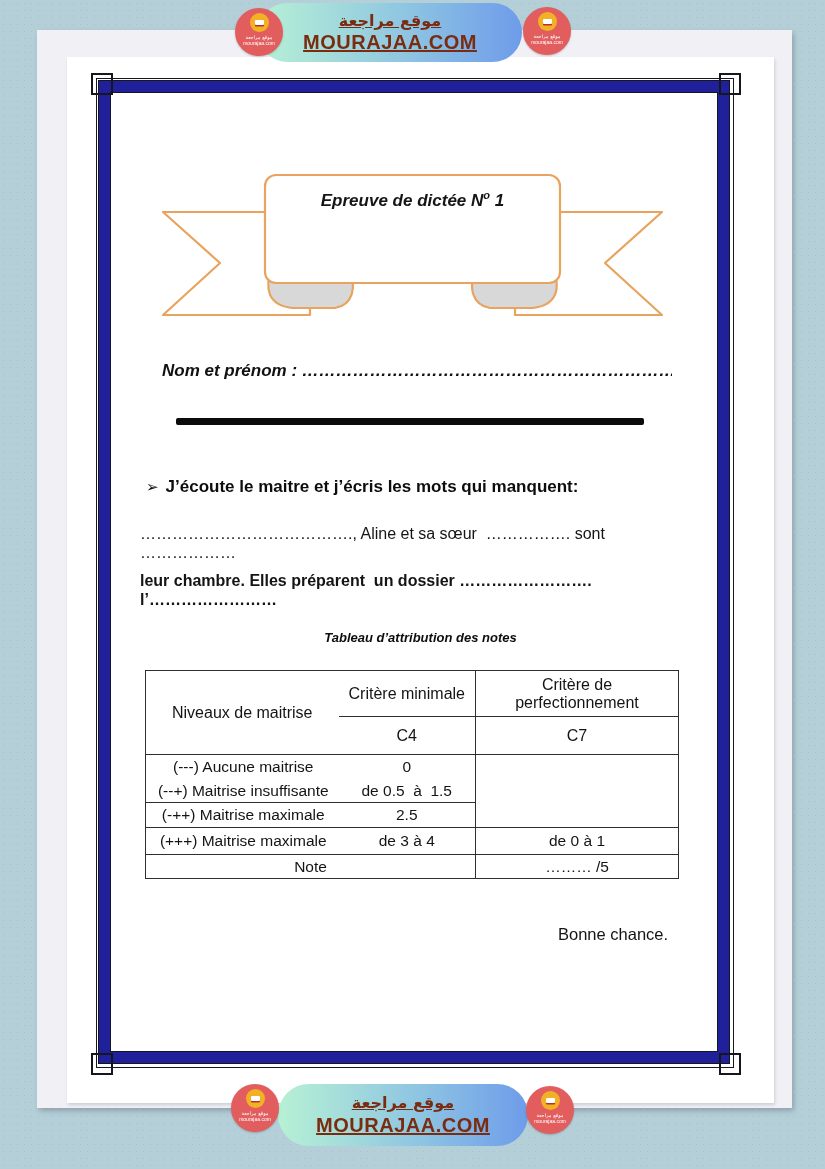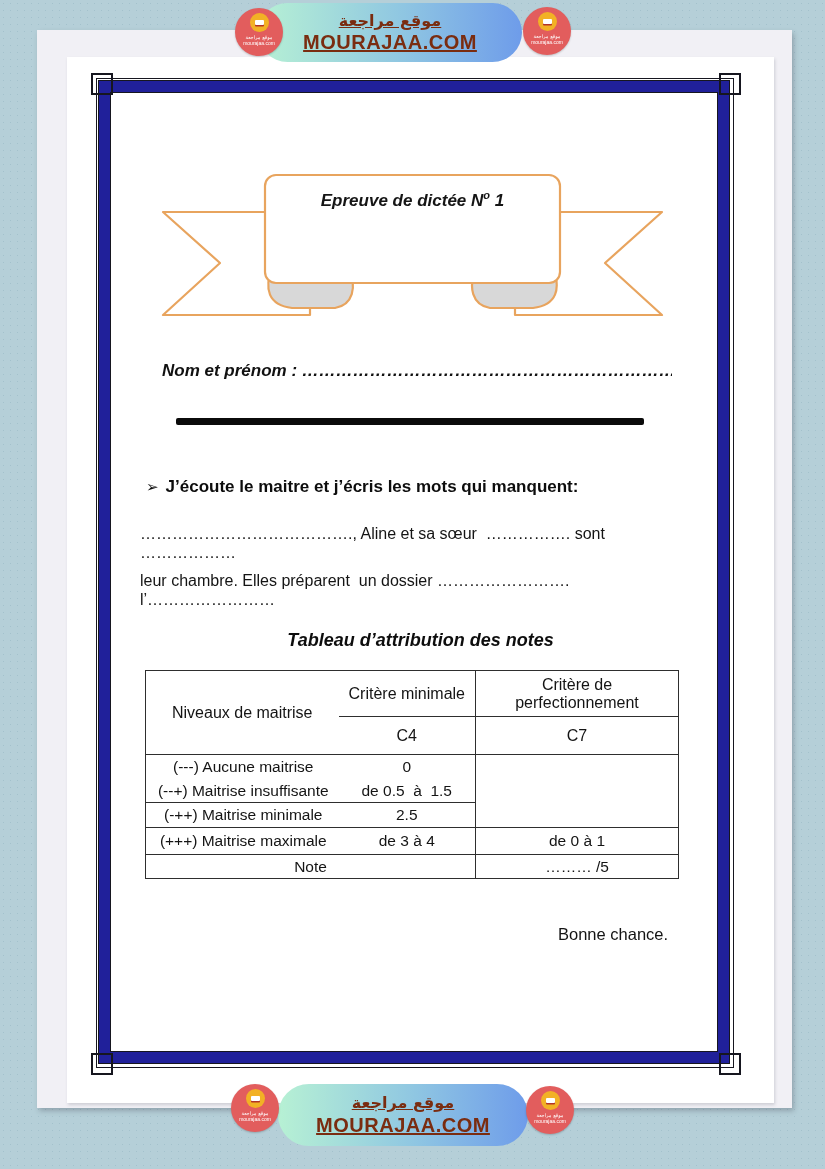--- a/index.html
+++ b/index.html
@@ -52,23 +52,23 @@
   .ribbon-text1{top:22px;} .ribbon-text2{top:60px;}
   .sup{font-size:11px;vertical-align:super;}
   
   .name-line{position:absolute;left:162px;top:361px;width:510px;font-weight:bold;font-style:italic;
     font-size:17px;white-space:nowrap;overflow:hidden;}
   .divider{position:absolute;left:176px;top:418px;width:468px;height:7px;background:#0b0b0b;border-radius:2px;}
   .instruction{position:absolute;left:146px;top:477px;font-size:17px;font-weight:bold;color:#0d0d0d;}
   .instruction .bullet{font-family:"DejaVu Sans",sans-serif;font-weight:normal;font-size:15px;margin-right:7px;}
   .dictation{position:absolute;left:140px;top:524px;width:550px;font-size:16px;color:#141414;}
   .dictation p{margin:0 0 9px 0;line-height:19px;white-space:pre-wrap;}
-  .dictation p.gap{margin-bottom:17px;}
+  .dictation p.gap{margin-bottom:17px;font-weight:bold;}
   .table-title{position:absolute;left:67px;top:630px;width:707px;text-align:center;
-    font-size:18px;font-weight:bold;font-style:italic;color:#0d0d0d;}
+    font-size:13px;font-weight:bold;font-style:italic;color:#0d0d0d;}
   .grading-table{position:absolute;left:145px;top:670px;border-collapse:collapse;
     font-size:15.5px;color:#141414;border:1.5px solid #2e2e2e;table-layout:fixed;}
   .grading-table td{padding:0 4px;white-space:pre-wrap;}
   .grading-table .bb{border-bottom:1.5px solid #2e2e2e;}
   .grading-table .bl{border-left:1.5px solid #2e2e2e;}
   .grading-table .hdr{text-align:center;font-size:16px;}
   .grading-table .level{text-align:center;padding-left:6px;}
   .grading-table .val{text-align:center;}
   .closing{position:absolute;left:558px;top:925px;font-size:16.5px;color:#141414;}
 </style>
@@ -149,21 +149,21 @@
   <tr style="height:25px">
     <td class="level">(---) Aucune maitrise</td>
     <td class="val">0</td>
     <td class="val bl bb" rowspan="3"></td>
   </tr>
   <tr style="height:23px">
     <td class="level bb">(--+) Maitrise insuffisante</td>
     <td class="val bb">de 0.5  à  1.5</td>
   </tr>
   <tr style="height:25px">
-    <td class="level bb">(-++) Maitrise minimale</td>
+    <td class="level bb">(-++) Maitrise maximale</td>
     <td class="val bb">2.5</td>
   </tr>
   <tr style="height:27px">
     <td class="level bb">(+++) Maitrise maximale</td>
     <td class="val bb">de 3 à 4</td>
     <td class="val bb bl">de 0 à 1</td>
   </tr>
   <tr style="height:24px">
     <td colspan="2" class="val">Note</td>
     <td class="val bl">……… /5</td>

